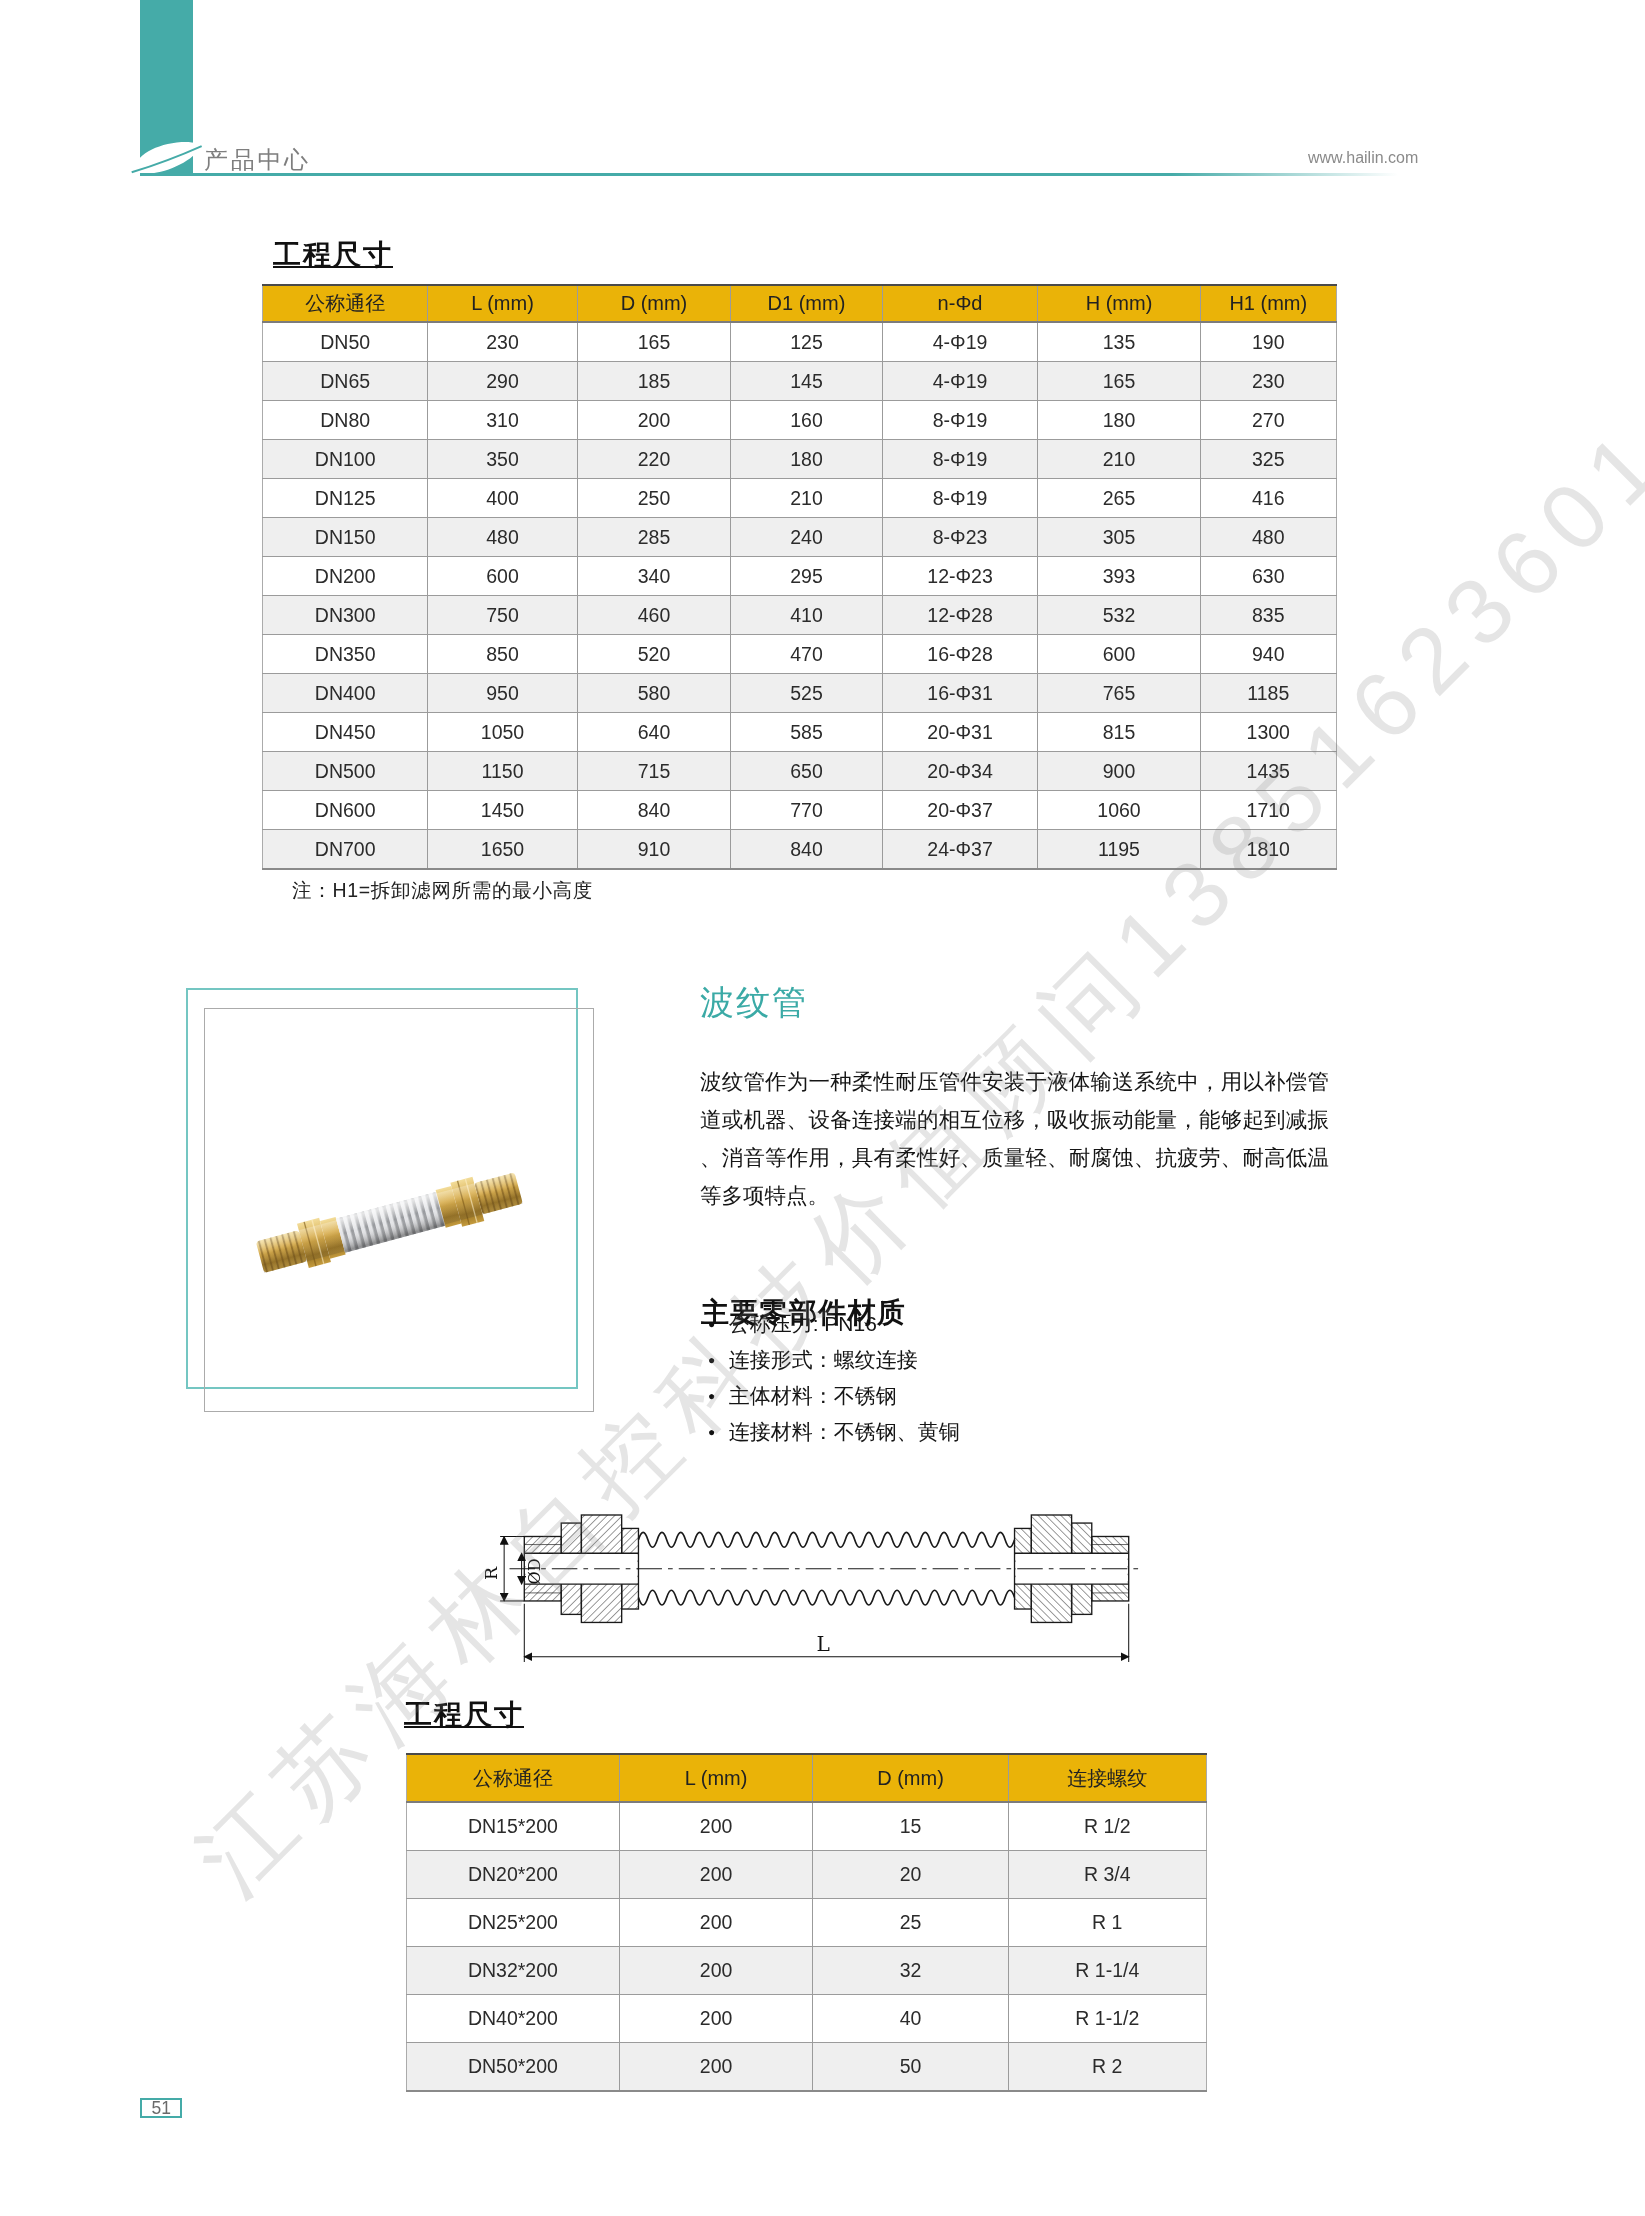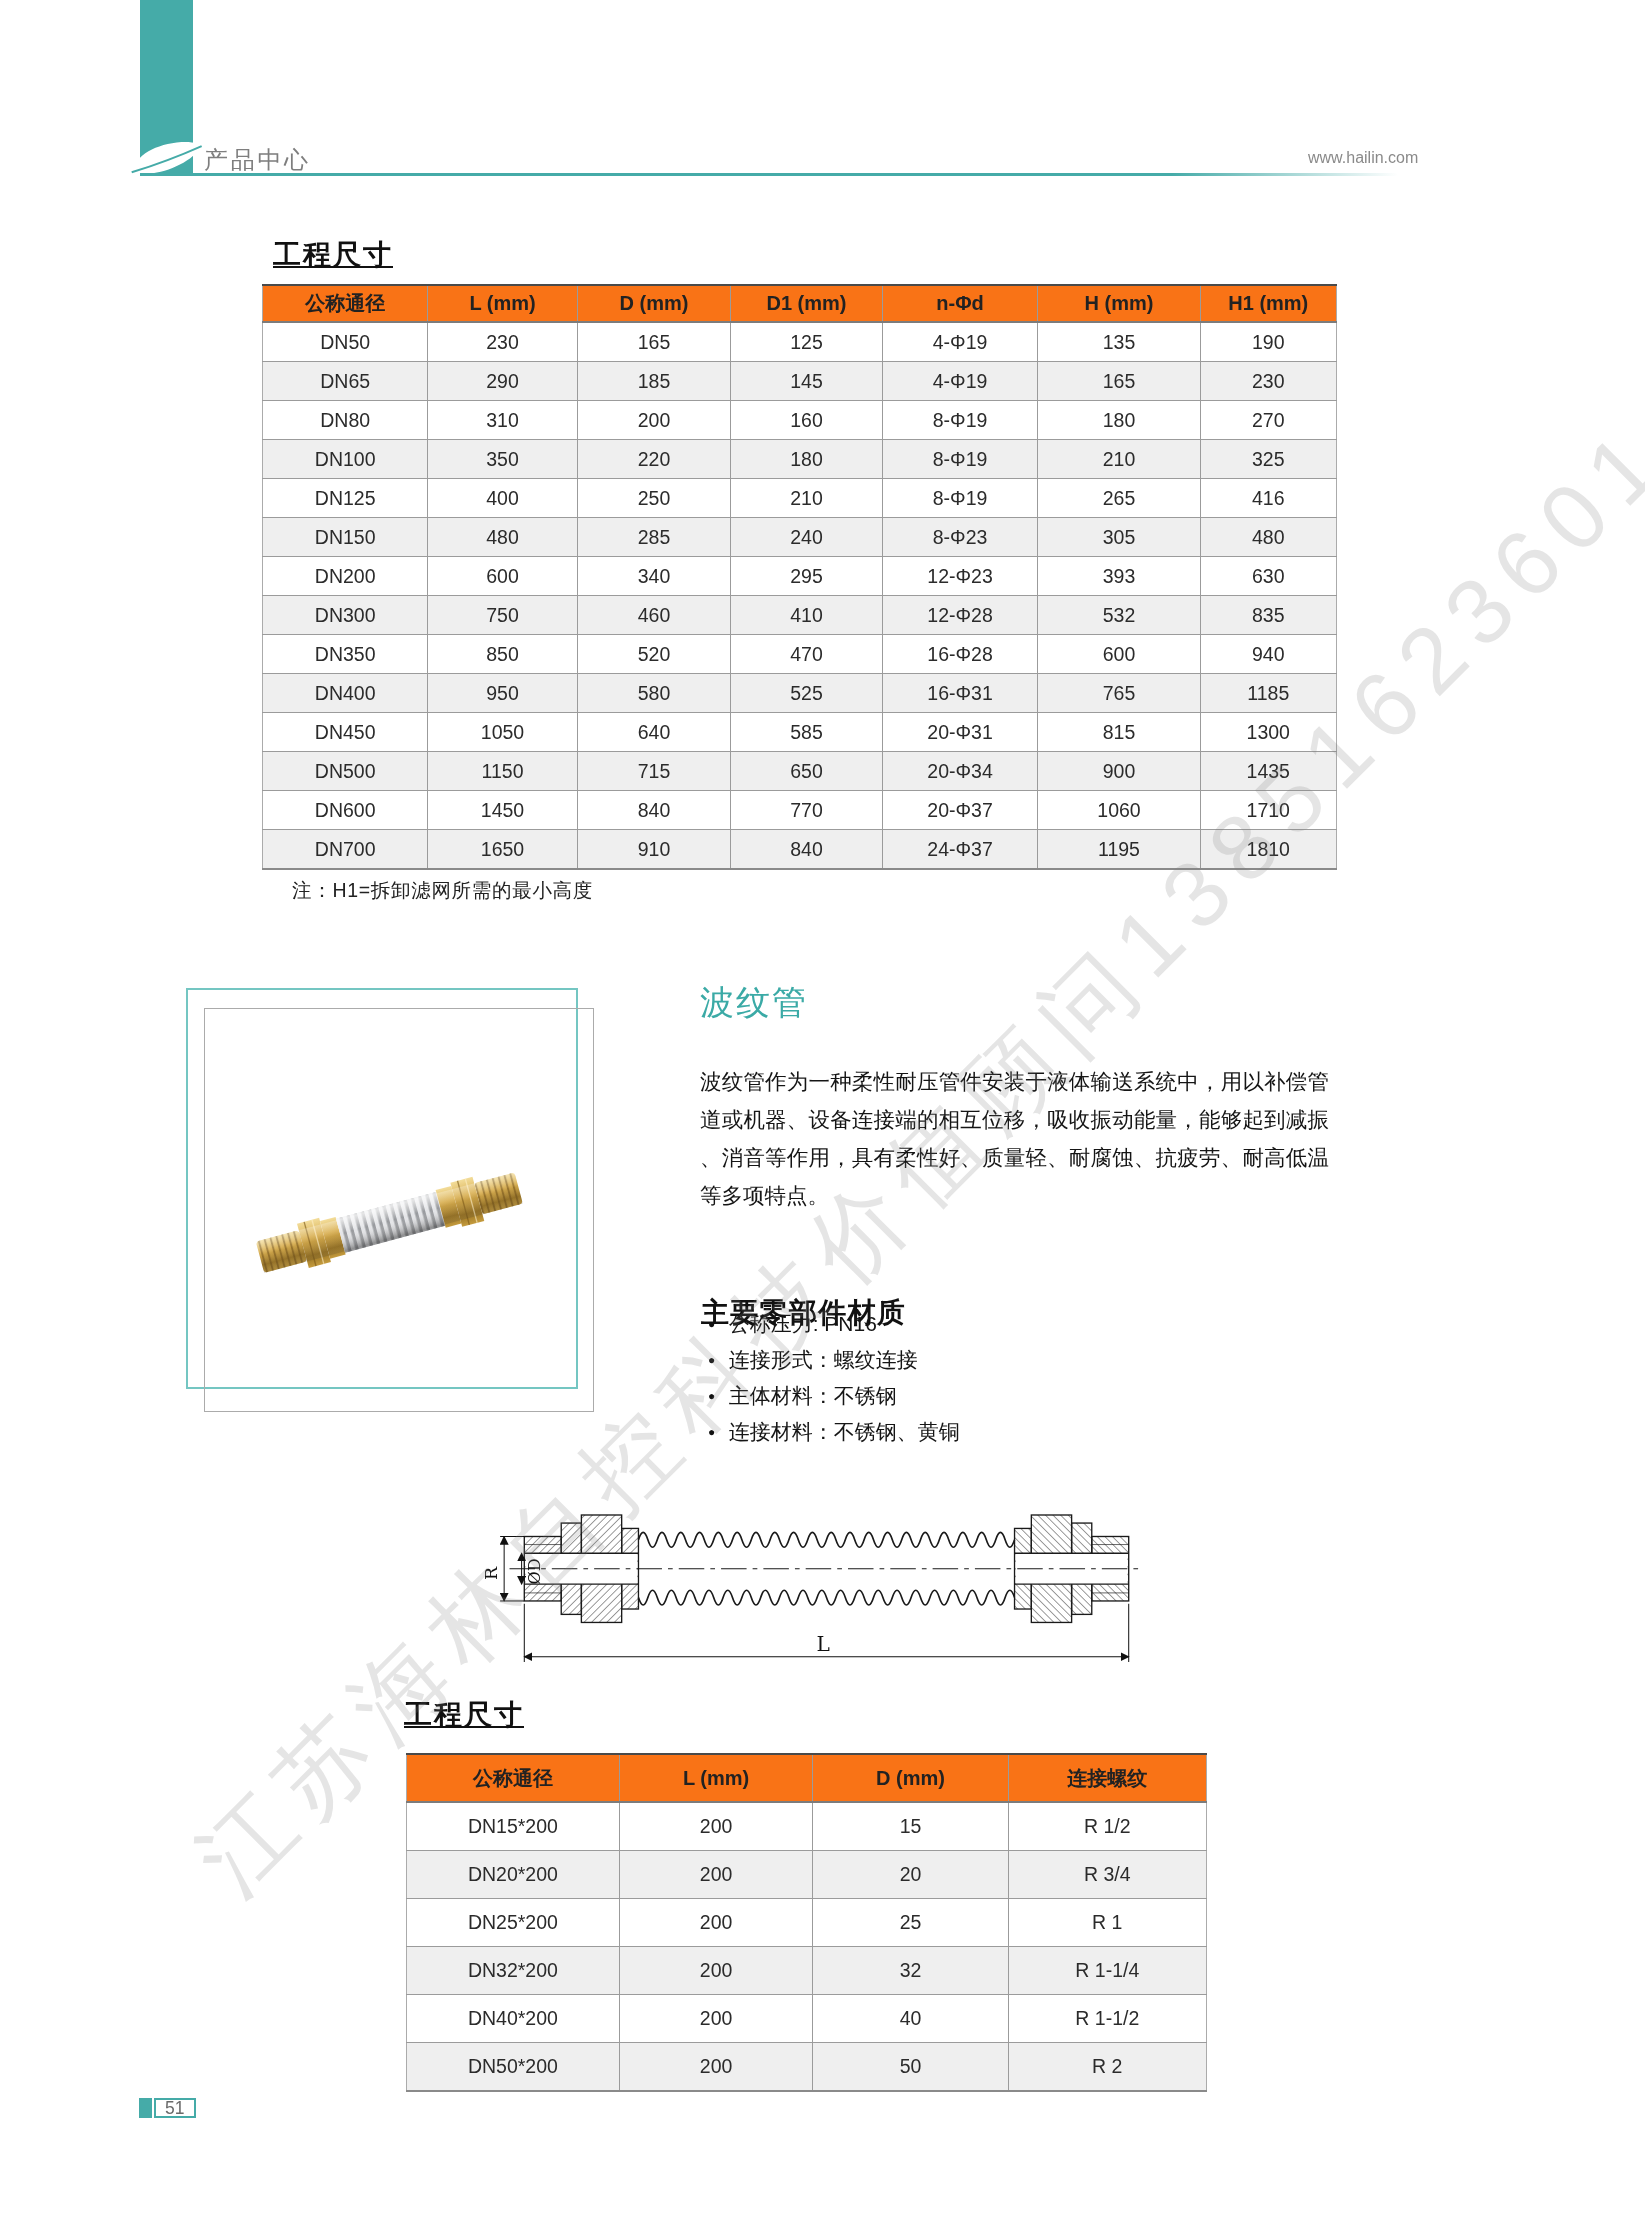--- a/index.html
+++ b/index.html
@@ -21,21 +21,21 @@
   .teal-title{position:absolute;left:700px;top:980px;font-size:34px;font-weight:normal;
               color:#3BAAA6;letter-spacing:2px;}
 
   
   .tbl-wrap{position:absolute;}
   #tbl1-wrap{left:262px;top:284px;width:1075px;}
   #tbl2-wrap{left:406px;top:1753px;width:801px;}
   table.spec{width:100%;border-collapse:collapse;table-layout:fixed;
              border-top:2.7px solid #4a4a4a;border-bottom:2px solid #8a8a8a;
              border-left:0.7px solid #ababab;border-right:0.7px solid #ababab;}
-  table.spec th{background:#f97316;font-weight:bold;font-size:20px;color:#222;
+  table.spec th{background:#eab308;font-weight:normal;font-size:20px;color:#222;
                 border-bottom:2px solid #7c7c7c;}
   #tbl1 th{height:33px;}
   #tbl1 td{height:36px;}
   #tbl2 th{height:44px;}
   #tbl2 td{height:45px;}
   table.spec td{font-size:19.5px;color:#2b2b2b;text-align:center;}
   table.spec th{text-align:center;}
   table.spec td+td, table.spec th+th{border-left:0.7px solid #9b9b9b;}
   table.spec tbody tr+tr td{border-top:0.7px solid #9b9b9b;}
   table.spec tbody tr:nth-child(even){background:#EFEFEF;}
@@ -54,21 +54,21 @@
          color:#151515;text-align:justify;overflow-wrap:anywhere;line-break:anywhere;}
   .mat-title{position:absolute;left:701px;top:1294px;font-size:28px;font-weight:bold;color:#111;letter-spacing:1.3px;}
   .bullets{position:absolute;left:708px;top:1306px;width:605px;}
   .bullet{display:flex;align-items:center;height:36px;font-size:21px;color:#151515;}
   .bullet .dot{font-size:12px;margin-right:13.4px;color:#111;}
 
   
   .drawing{position:absolute;left:484px;top:1486px;width:685px;height:195px;}
 
   
-  .page-badge{position:absolute;left:139px;top:2098px;height:20px;display:flex;}
+  .page-badge{position:absolute;left:139px;top:2098px;height:20px;display:flex;flex-direction:column;}
   .badge-teal{width:13.4px;height:20px;background:#45ABA8;}
   .badge-box{width:38px;height:16px;border:2px solid #45ABA8;margin-left:1.3px;
              display:flex;align-items:center;justify-content:center;
              font-size:17.5px;color:#6a6a6a;background:#fff;}
 
   
   .watermark{position:absolute;left:215px;top:1814px;white-space:nowrap;
              font-size:93px;letter-spacing:15px;color:rgba(125,125,125,0.20);
              transform:rotate(-45deg);transform-origin:0 50%;pointer-events:none;z-index:50;}
 </style>

